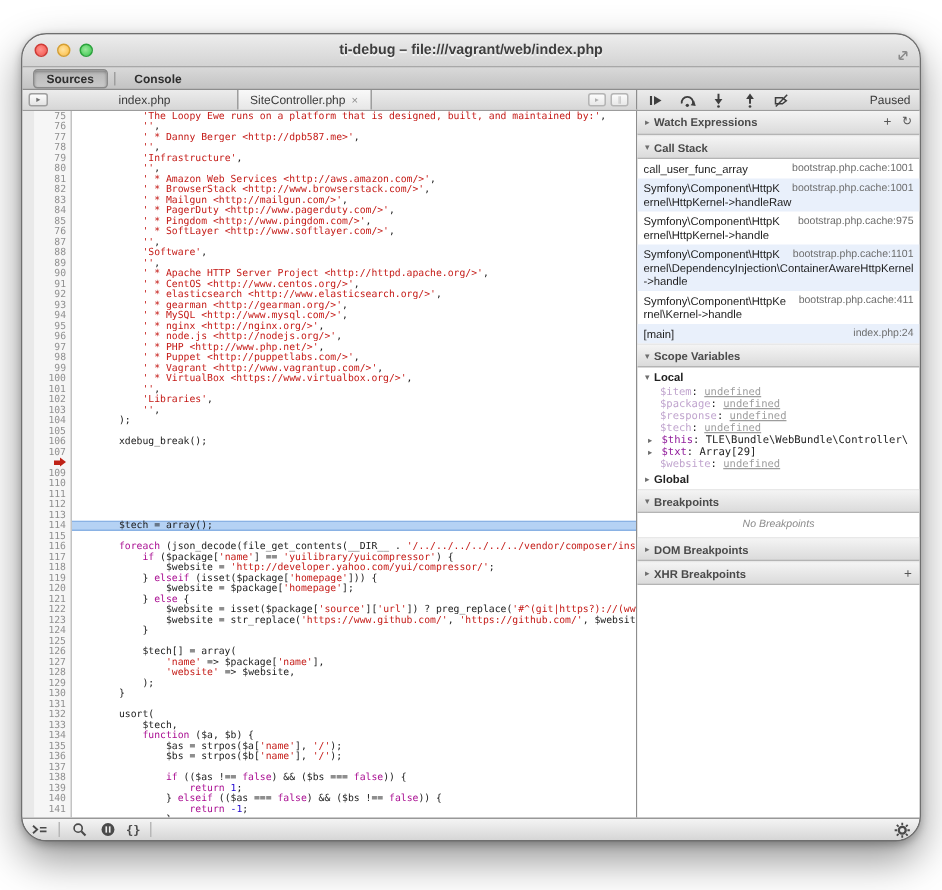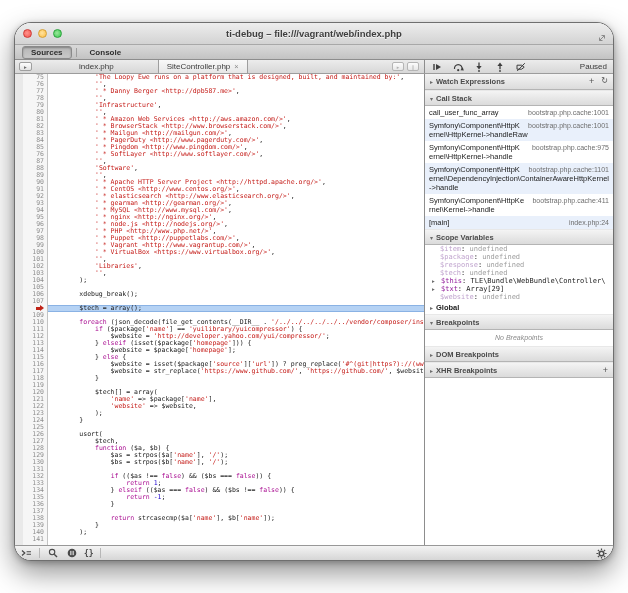--- a/index.html
+++ b/index.html
@@ -45,21 +45,21 @@
   .main{flex:1;display:flex;min-height:0;}
   .editor{width:410px;flex:none;border-right:1px solid #8d8d8d;display:flex;overflow:hidden;background:#fff;}
   .bp-strip{width:8px;flex:none;background:#e9e9e9;}
   .gutter{width:25px;flex:none;background:#f6f6f6;border-right:1px solid #c3c3c3;
     font:6.5px/7px "DejaVu Sans Mono",monospace;color:#8f8f8f;text-align:right;}
   .ln{height:7px;padding-right:3px;position:relative;}
   .ln.cur::before{content:"";position:absolute;right:7px;top:2px;width:4px;height:3px;background:#bf2317;}
   .ln.cur::after{content:"";position:absolute;right:3px;top:0;border-top:3.5px solid transparent;border-bottom:3.5px solid transparent;border-left:4px solid #bf2317;}
   .code{flex:1;overflow:hidden;font:6.5px/7px "DejaVu Sans Mono",monospace;color:#1a1a1a;}
   .cl{height:7px;white-space:pre;}
-  .cl.cur{background:#b5d2f4;box-shadow:inset 0 1px 0 #8ab2e4,inset 0 -1px 0 #8ab2e4;}
+  .cl.cur{background:#b5d2f4;box-shadow:inset 0 1px 0 #8ab2e4,inset 0 -1px 0 #8ab2e4;margin-top:42px;}
   .cl .s{color:#c41a16;}
   .cl .k{color:#a90d91;}
   .cl .num{color:#1c00cf;}
   .cl .d{color:#1a1a1a;}
 
   
   .sidebar{flex:1;display:flex;flex-direction:column;background:#fff;min-width:0;}
   .shdr{flex:none;height:16px;background:linear-gradient(#f4f4f4,#dbdbdb);border-bottom:1px solid #b4b4b4;border-top:1px solid #e8e8e8;
     display:flex;align-items:center;padding:0 5px;font-size:7.5px;font-weight:bold;color:#4a4a4a;}
   .shdr:first-child{border-top:none;}
@@ -74,21 +74,21 @@
   .frame .fn{overflow-wrap:break-word;word-wrap:break-word;}
   .frame.sel{background:linear-gradient(#99a1ad,#7d8694);color:#fff;font-weight:bold;}
   .frame.sel .loc{color:#d6dbe2;font-weight:normal;}
 
   .scope-pane{flex:none;padding-bottom:1px;}
   .scope-group{padding:2px 5px 1px;font-size:7.5px;font-weight:bold;color:#222;display:flex;align-items:center;}
   .var{padding:0 4px 0 15px;line-height:8.5px;white-space:nowrap;overflow:hidden;font:7px "DejaVu Sans Mono",monospace;color:#222;}
   .var .tri{display:inline-block;width:6px;margin-left:-8px;font-size:5.5px;}
   .vn{color:#93219d;}
   .vn.faded{color:#c0a4ce;}
-  .vv.und{color:#9d9d9d;}
+  .vv.und{color:#9d9d9d;text-decoration:underline;}
 
   .empty-msg{flex:none;font-size:7px;font-style:italic;color:#8b8b8b;text-align:center;padding:4px 0 5px;}
   .filler{flex:1;background:#fff;}
 
   
   .statusbar{flex:none;height:15px;border-top:1px solid #989898;background:linear-gradient(#f4f4f4,#d6d6d6);
     display:flex;align-items:center;padding:0 5px;gap:6px;font-size:8px;color:#333;}
   .sb-icon{display:flex;align-items:center;justify-content:center;width:13px;height:12px;}
   .sb-sep{width:1px;height:10px;background:#b7b7b7;}
   .braces{font-size:8px;font-weight:bold;color:#4a4a4a;font-family:"DejaVu Sans Mono",monospace;}
@@ -337,20 +337,24 @@
           <div class="frame"><span class="loc">bootstrap.php.cache:1101</span><span class="fn">Symfony\Component\HttpKernel\DependencyInjection\ContainerAwareHttpKernel-&gt;handle</span></div>
           <div class="frame"><span class="loc">bootstrap.php.cache:411</span><span class="fn">Symfony\Component\HttpKernel\Kernel-&gt;handle</span></div>
           <div class="frame"><span class="loc">index.php:24</span><span class="fn">[main]</span></div>
         </div>
 
       <div class="shdr">
         <span class="tri">▾</span>
         <span>Scope Variables</span>
       </div>
       <div class="scope-pane">
+        <div class="scope-group">
+          <span class="tri">▾</span>
+          <span>Local</span>
+        </div>
         <div>
             <div class="var"><span class="vn faded">$item</span><span>: </span><span class="vv und">undefined</span></div>
             <div class="var"><span class="vn faded">$package</span><span>: </span><span class="vv und">undefined</span></div>
             <div class="var"><span class="vn faded">$response</span><span>: </span><span class="vv und">undefined</span></div>
             <div class="var"><span class="vn faded">$tech</span><span>: </span><span class="vv und">undefined</span></div>
             <div class="var"><span class="tri">▸</span><span class="vn">$this</span><span>: </span><span class="vv">TLE\Bundle\WebBundle\Controller\</span></div>
             <div class="var"><span class="tri">▸</span><span class="vn">$txt</span><span>: </span><span class="vv">Array[29]</span></div>
             <div class="var"><span class="vn faded">$website</span><span>: </span><span class="vv und">undefined</span></div>
           </div>
         <div class="scope-group">

